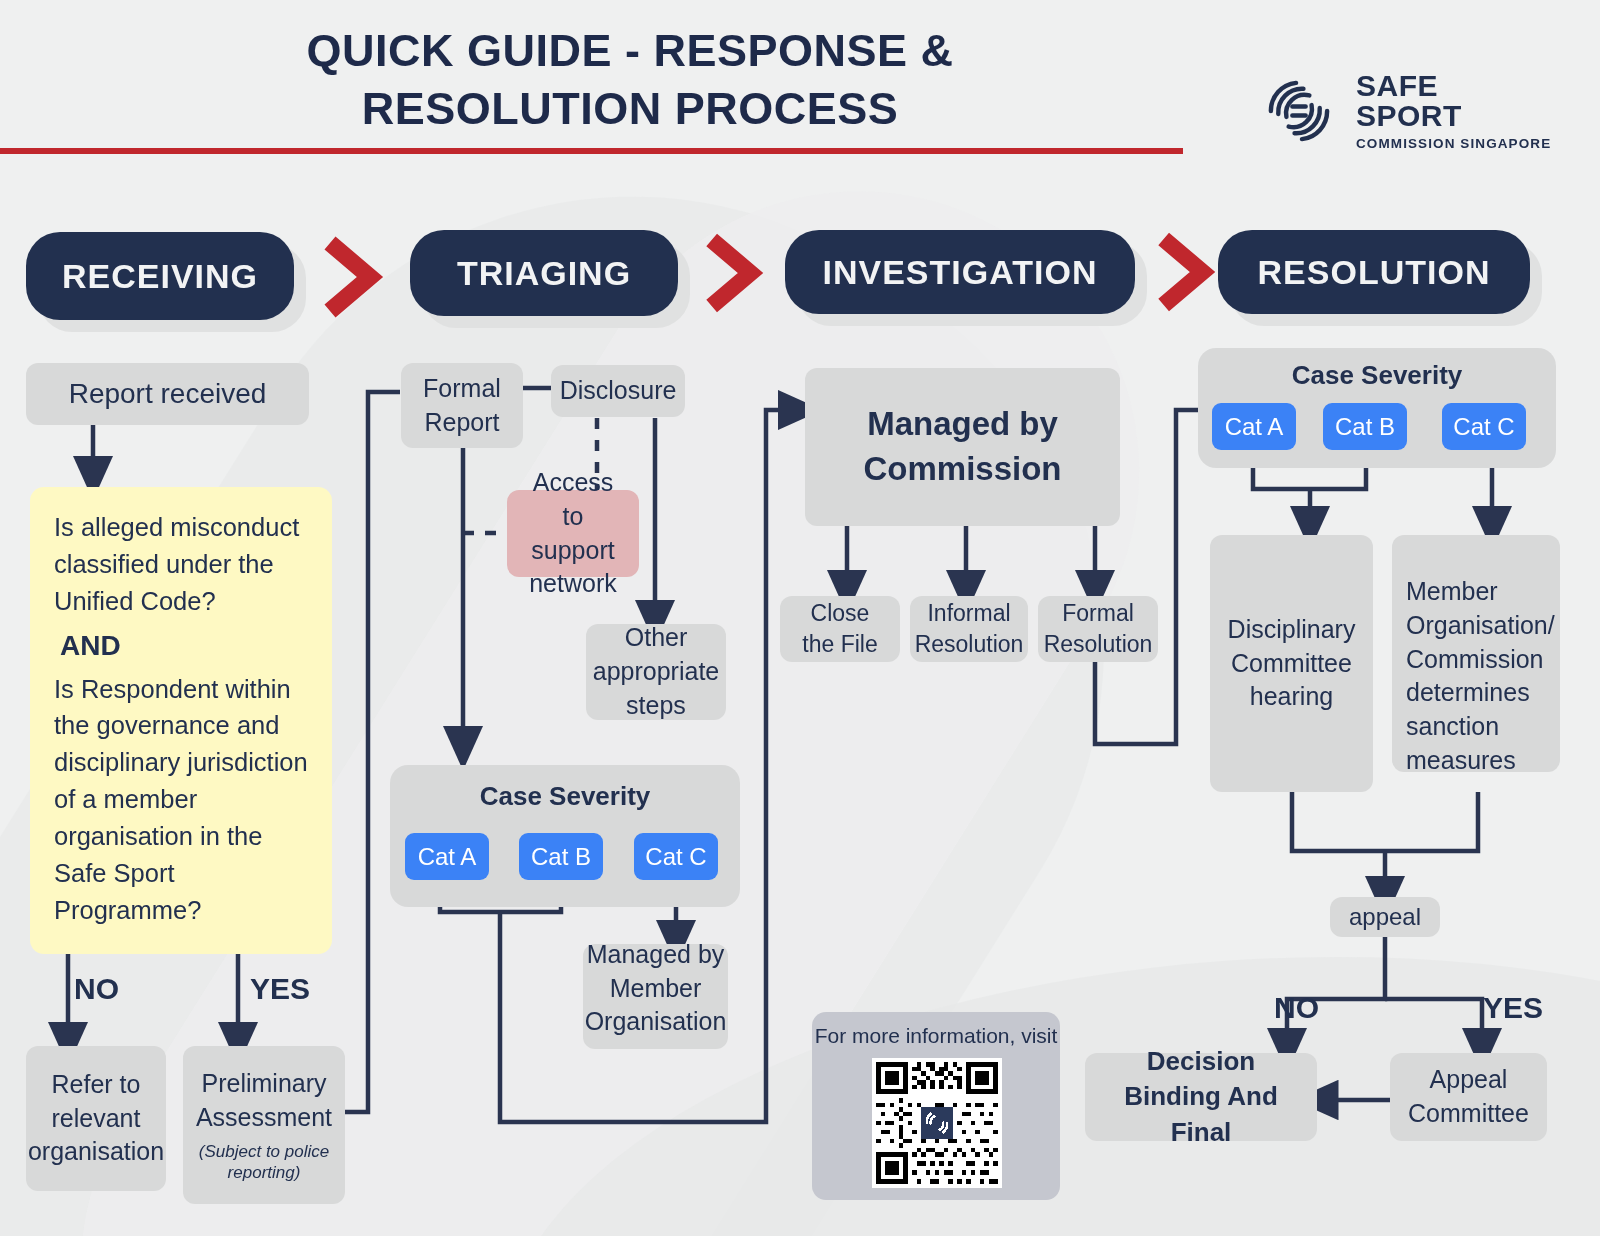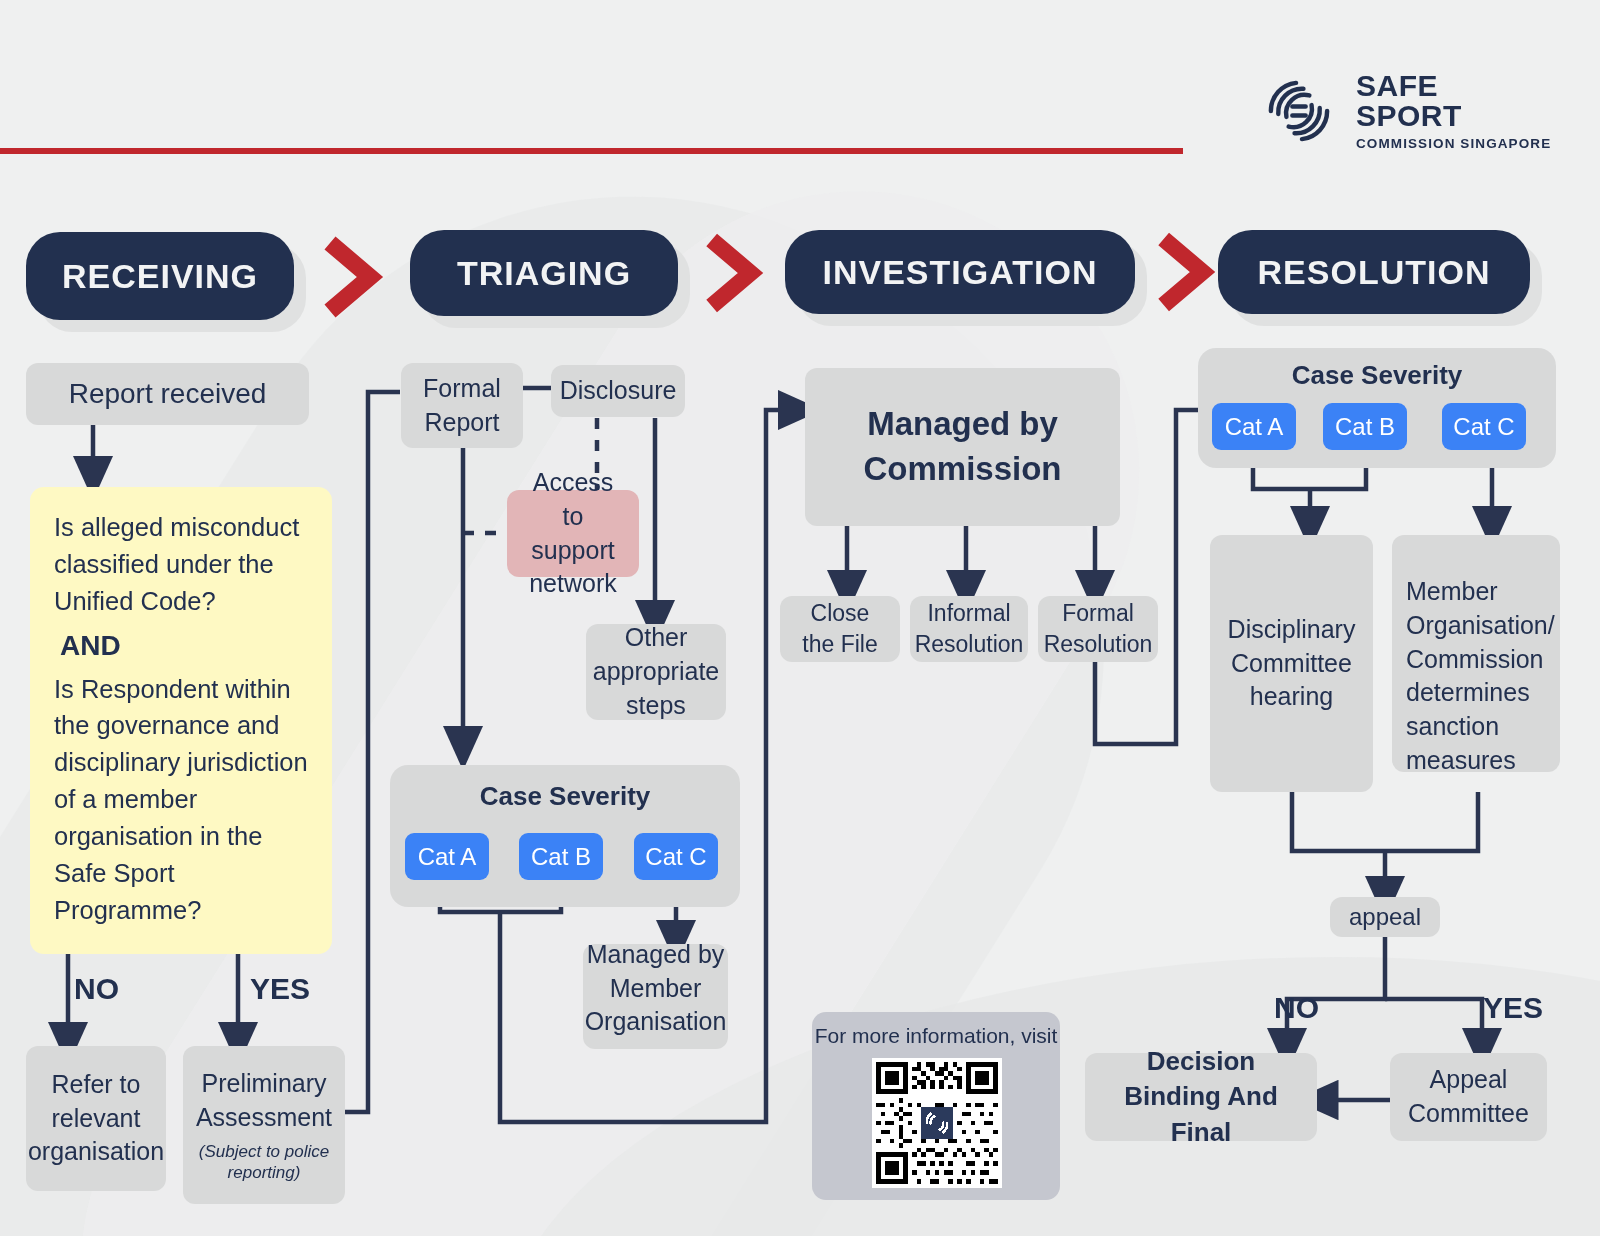--- a/index.html
+++ b/index.html
@@ -69,20 +69,24 @@
 </style>
 </head>
 <body>
 
 <div id="stage">
 
   <div class="swoosh sw1"></div>
   <div class="swoosh sw2"></div>
   <div class="swoosh sw3"></div>
 
+  <div class="hdr-title">
+    <span>QUICK GUIDE - RESPONSE &amp;</span><br>
+    <span>RESOLUTION PROCESS</span>
+  </div>
   <div class="hdr-rule"></div>
 
   <div class="logo">
     <svg class="logo-mark" viewBox="0 0 100 100">
       <g fill="none" stroke="#22304f" stroke-width="6" stroke-linecap="round">
         <path d="M46 12 A38 38 0 0 0 12 50"></path>
         <path d="M56 20 A32 32 0 0 0 22 54"></path>
         <path d="M64 29 A25 25 0 0 0 33 58"></path>
         <path d="M54 88 A38 38 0 0 0 88 50"></path>
         <path d="M44 80 A32 32 0 0 0 78 46"></path>

